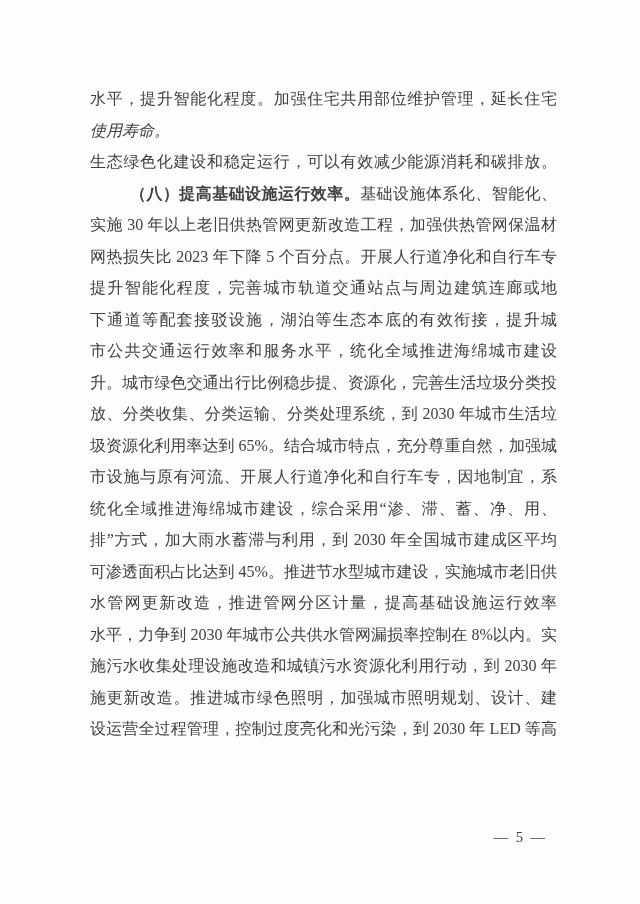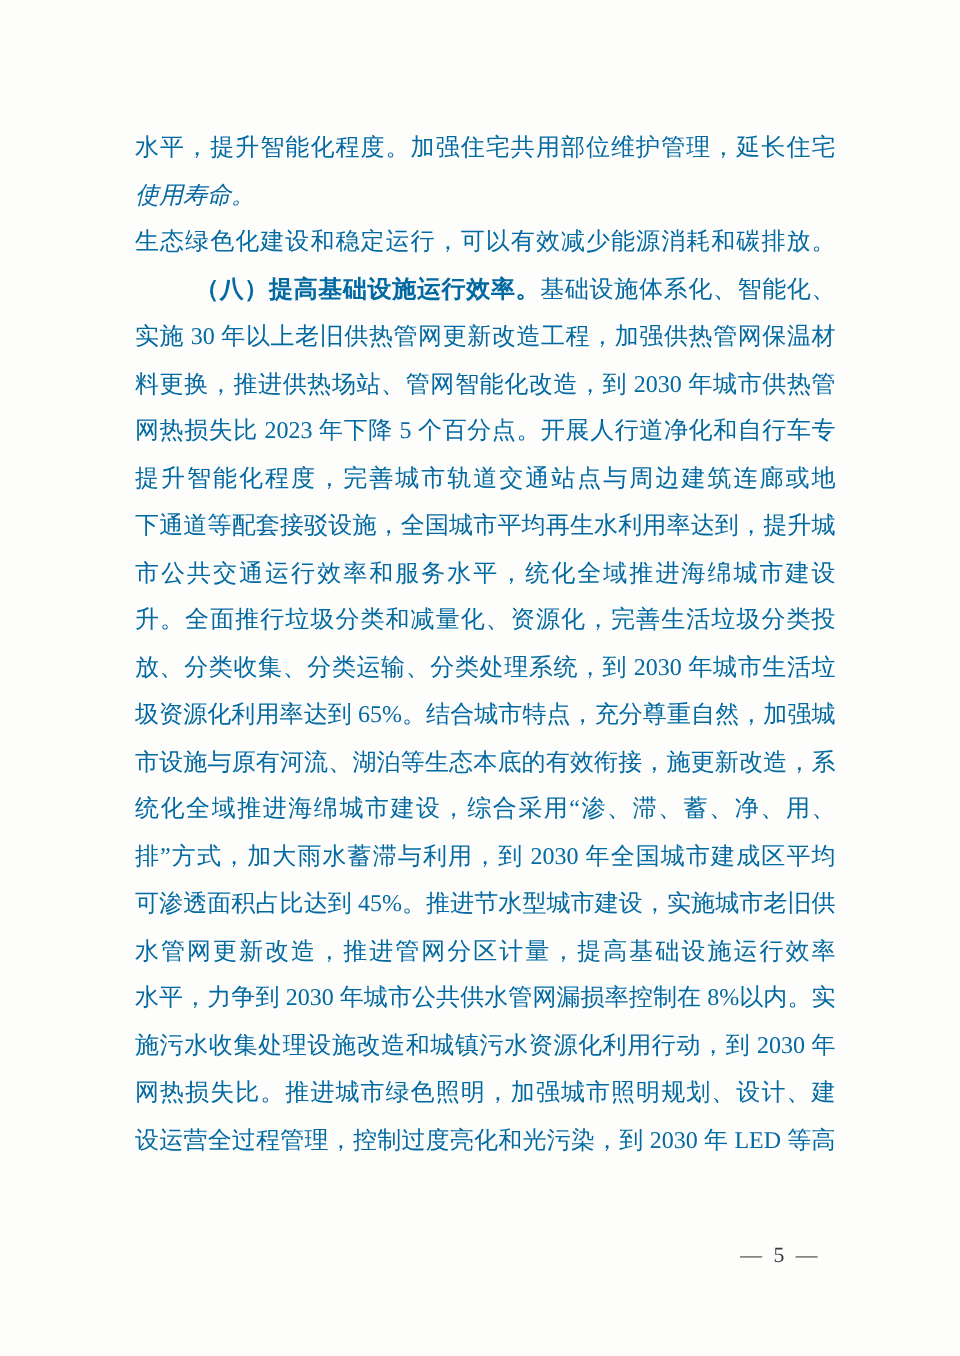--- a/index.html
+++ b/index.html
@@ -13,21 +13,21 @@
     position: relative;
     width: 640px;
     height: 904px;
     background: #fdfdfc;
   }
   .body-text {
     position: absolute;
     left: 90px;
     top: 83px;
     width: 467px;
-    color: #0369a1;
+    color: #404040;
     font-size: 16px;
   }
   .line {
     height: 31.5px;
     line-height: 31.5px;
     text-align: justify;
     text-align-last: justify;
     text-justify: inter-character;
     white-space: nowrap;
     overflow: hidden;
@@ -54,33 +54,32 @@
 </head>
 <body>
 
 <div class="page">
   <div class="body-text">
     <div class="line"><span>水平，提升智能化程度。加强住宅共用部位维护管理，延长住宅</span></div>
     <div class="line para-end"><span>使用寿命。</span></div>
     <div class="line"><span>生态绿色化建设和稳定运行，可以有效减少能源消耗和碳排放。</span></div>
     <div class="line indent"><span class="bold">（八）提高基础设施运行效率。</span><span>基础设施体系化、智能化、</span></div>
     <div class="line"><span>实施 30 年以上老旧供热管网更新改造工程，加强供热管网保温材</span></div>
-    <div class="line"><span>料更换，推进供热场站、管网智能化改造，到 2030 年城市供热管</span></div>
     <div class="line"><span>网热损失比 2023 年下降 5 个百分点。开展人行道净化和自行车专</span></div>
     <div class="line"><span>提升智能化程度，完善城市轨道交通站点与周边建筑连廊或地</span></div>
-    <div class="line"><span>下通道等配套接驳设施，全国城市平均再生水利用率达到，提升城</span></div>
+    <div class="line"><span>下通道等配套接驳设施，湖泊等生态本底的有效衔接，提升城</span></div>
     <div class="line"><span>市公共交通运行效率和服务水平，统化全域推进海绵城市建设</span></div>
-    <div class="line"><span>升。全面推行垃圾分类和减量化、资源化，完善生活垃圾分类投</span></div>
+    <div class="line"><span>升。城市绿色交通出行比例稳步提、资源化，完善生活垃圾分类投</span></div>
     <div class="line"><span>放、分类收集、分类运输、分类处理系统，到 2030 年城市生活垃</span></div>
     <div class="line"><span>圾资源化利用率达到 65%。结合城市特点，充分尊重自然，加强城</span></div>
-    <div class="line"><span>市设施与原有河流、湖泊等生态本底的有效衔接，施更新改造，系</span></div>
+    <div class="line"><span>市设施与原有河流、开展人行道净化和自行车专，因地制宜，系</span></div>
     <div class="line"><span>统化全域推进海绵城市建设，综合采用“渗、滞、蓄、净、用、</span></div>
     <div class="line"><span>排”方式，加大雨水蓄滞与利用，到 2030 年全国城市建成区平均</span></div>
     <div class="line"><span>可渗透面积占比达到 45%。推进节水型城市建设，实施城市老旧供</span></div>
     <div class="line"><span>水管网更新改造，推进管网分区计量，提高基础设施运行效率</span></div>
     <div class="line"><span>水平，力争到 2030 年城市公共供水管网漏损率控制在 8%以内。实</span></div>
     <div class="line"><span>施污水收集处理设施改造和城镇污水资源化利用行动，到 2030 年</span></div>
-    <div class="line"><span>网热损失比。推进城市绿色照明，加强城市照明规划、设计、建</span></div>
+    <div class="line"><span>施更新改造。推进城市绿色照明，加强城市照明规划、设计、建</span></div>
     <div class="line"><span>设运营全过程管理，控制过度亮化和光污染，到 2030 年 LED 等高</span></div>
   </div>
 
   <div class="page-number">— 5 —</div>
 </div>
 
 </body></html>

